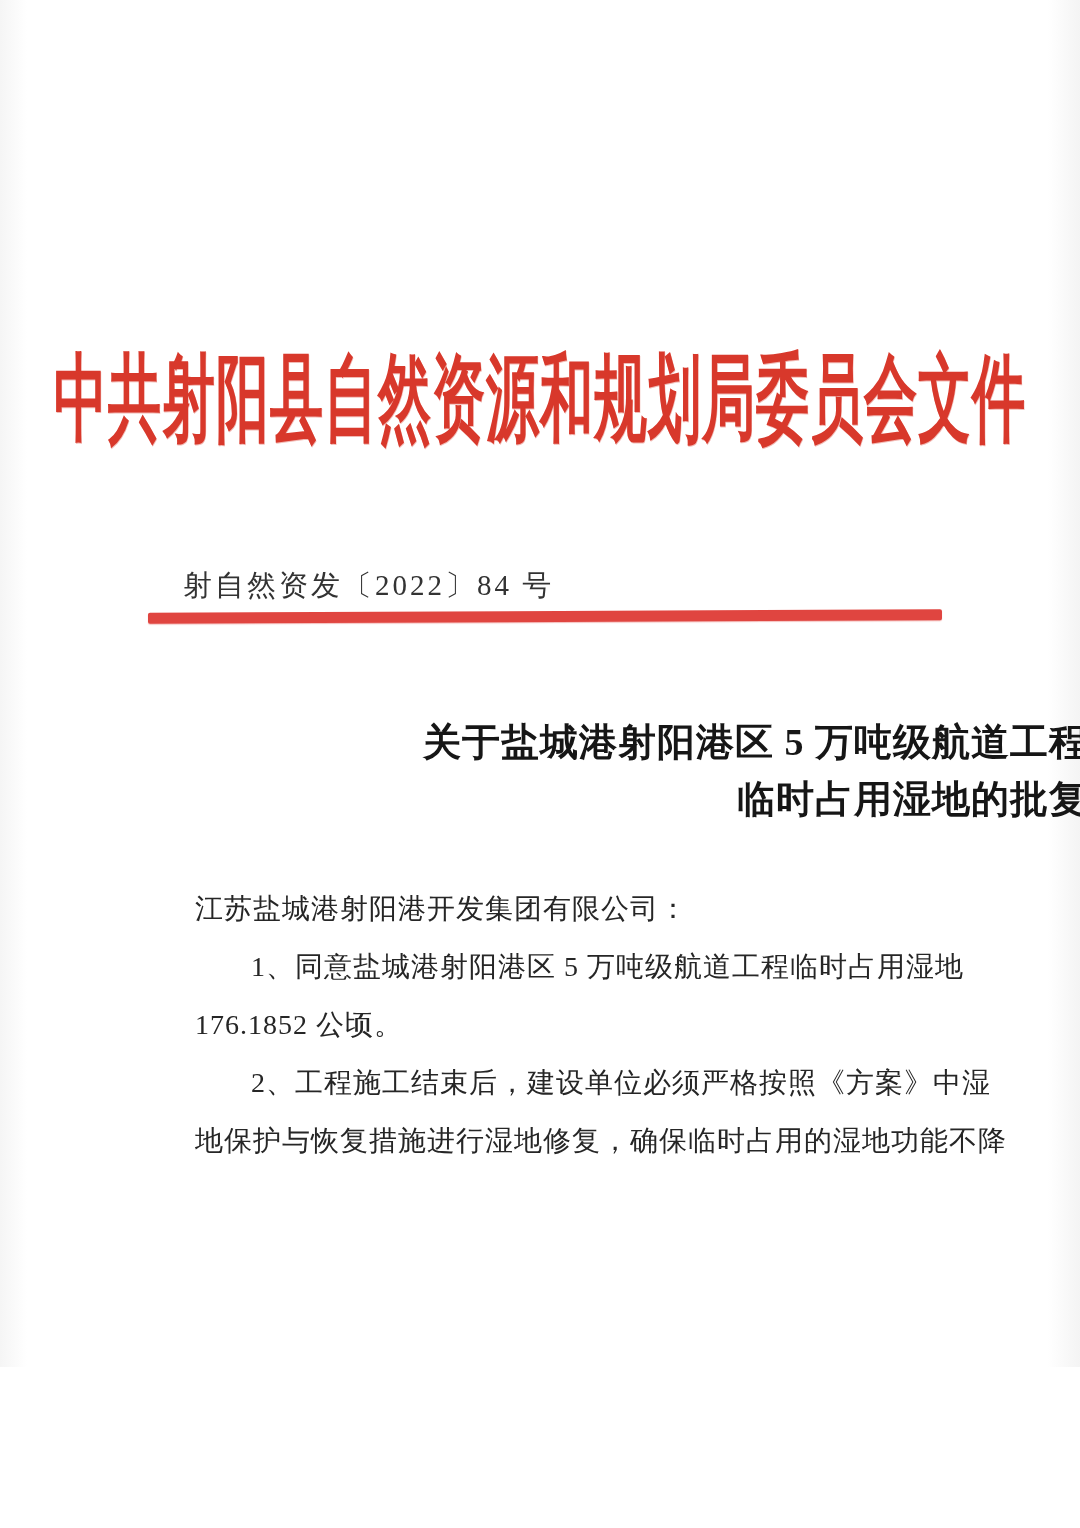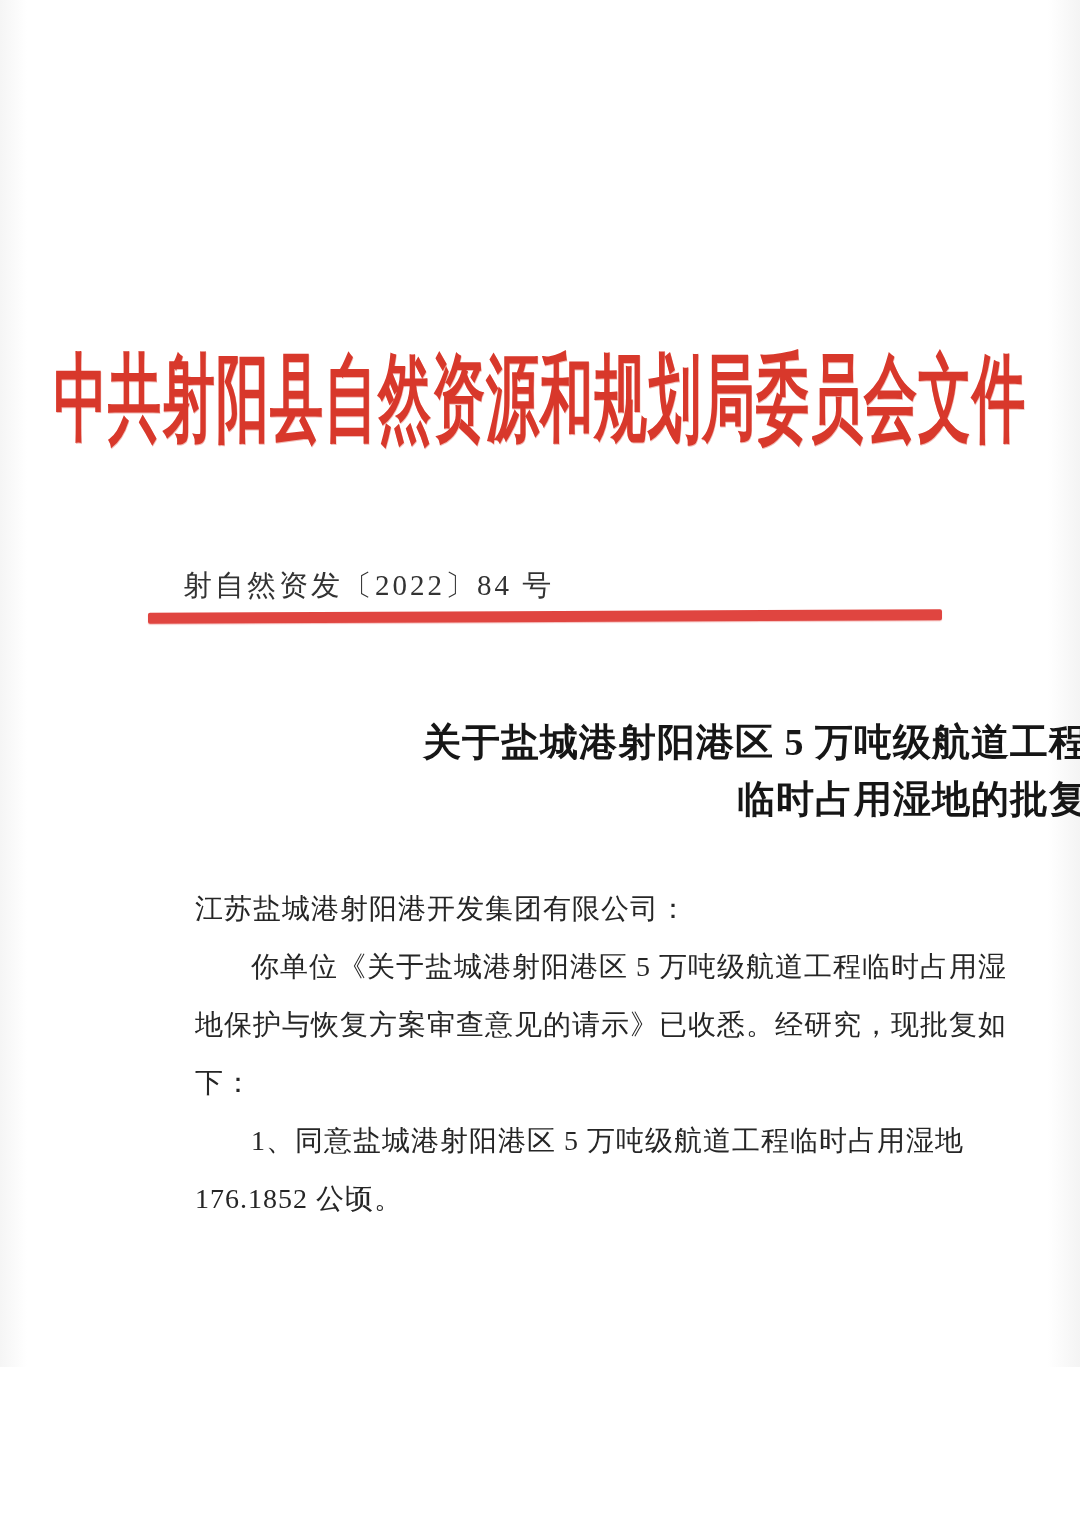--- a/index.html
+++ b/index.html
@@ -118,22 +118,21 @@
     <span>射自然资发〔2022〕84 号</span>
   </div>
 
   <div class="red-rule"></div>
 
   <div class="doc-title">关于盐城港射阳港区 5 万吨级航道工程
 临时占用湿地的批复</div>
 
   <div class="doc-body">
     <p>江苏盐城港射阳港开发集团有限公司：</p>
-    <p class="indent">你单位《关于盐城港射阳港区 5 万吨级航道工程临时占用湿
-地保护与恢复方案审查意见的请示》已收悉。经研究，现批复如
-下：</p>
     <p class="indent">1、同意盐城港射阳港区 5 万吨级航道工程临时占用湿地
 176.1852 公顷。</p>
+    <p class="indent">2、工程施工结束后，建设单位必须严格按照《方案》中湿
+地保护与恢复措施进行湿地修复，确保临时占用的湿地功能不降</p>
   </div>
 
   <div class="page-number">- 1 -</div>
 
 </div>
 
 </body></html>

